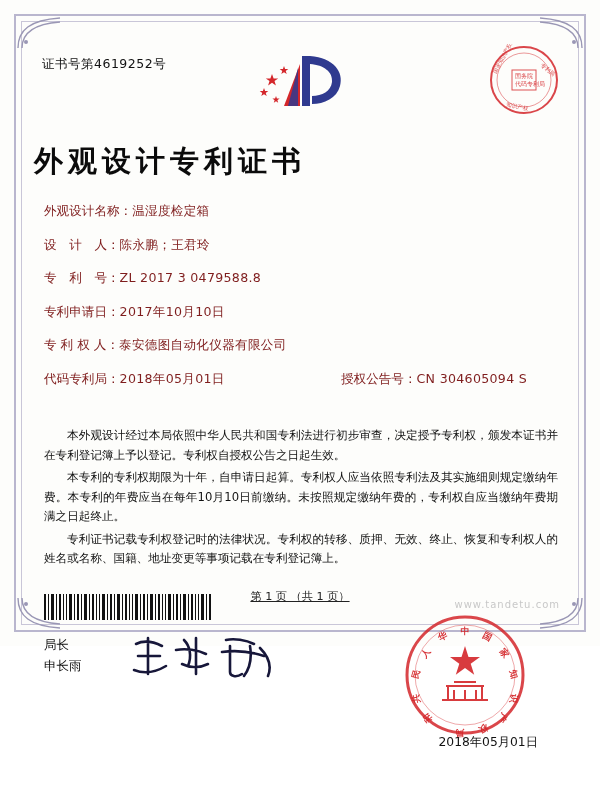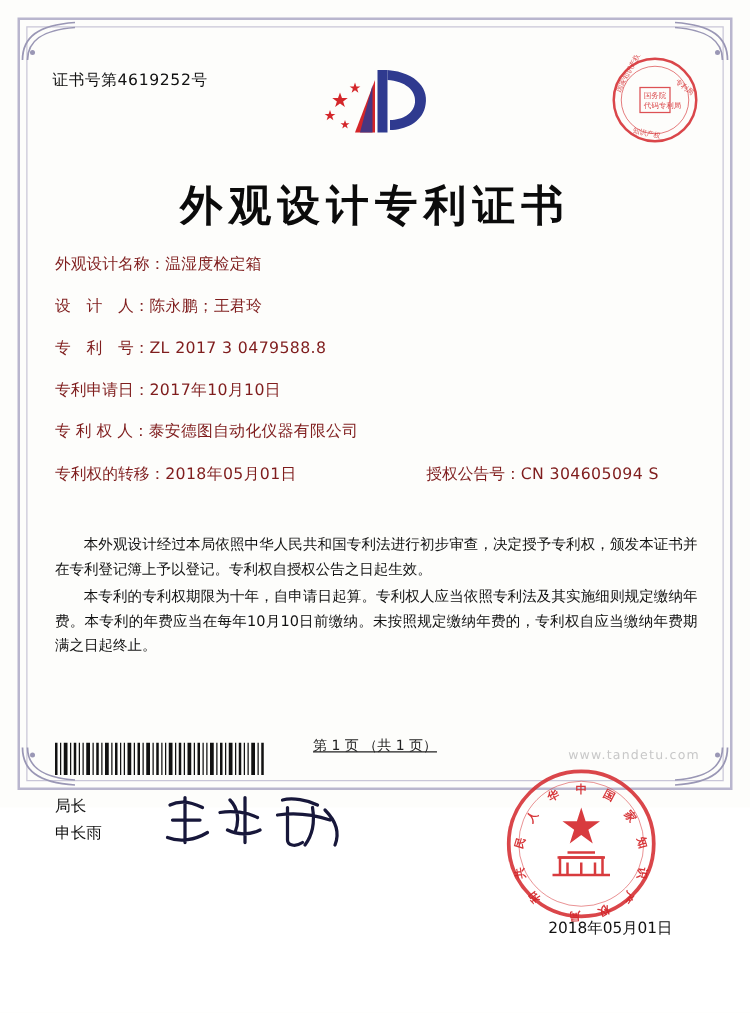--- a/index.html
+++ b/index.html
@@ -76,24 +76,23 @@
     top: 10px;
     width: 72px;
     height: 72px;
   }
   .red-seal-top svg { display: block; width: 100%; height: 100%; }
 
   .title {
     position: absolute;
     left: 0; right: 0;
     top: 108px;
-    text-align: center;
     font-family: "DejaVu Serif", serif;
     font-weight: bold;
-    font-size: 34px;
+    font-size: 29px;
     letter-spacing: 5px;
     color: #0b0b0b;
   }
 
   .fields {
     position: absolute;
     left: 10px;
     right: 10px;
     top: 168px;
   }
@@ -293,34 +292,35 @@
       </div>
 
       <div class="field-row">
         <span class="field-label">专 利 权 人：</span>
         <span class="field-value">泰安德图自动化仪器有限公司</span>
       </div>
 
 
       <div class="field-row split">
         <span class="half left">
-          <span class="field-label">专利权的转移：</span>
+          <span class="field-label">代码专利局：</span>
           <span class="field-value">2018年05月01日</span>
         </span>
         <span class="half right">
           <span class="field-label">授权公告号：</span>
           <span class="field-value">CN 304605094 S</span>
         </span>
       </div>
 
     </div>
 
     <div class="paragraphs">
       <p>本外观设计经过本局依照中华人民共和国专利法进行初步审查，决定授予专利权，颁发本证书并在专利登记簿上予以登记。专利权自授权公告之日起生效。</p>
       <p>本专利的专利权期限为十年，自申请日起算。专利权人应当依照专利法及其实施细则规定缴纳年费。本专利的年费应当在每年10月10日前缴纳。未按照规定缴纳年费的，专利权自应当缴纳年费期满之日起终止。</p>
+      <p>专利证书记载专利权登记时的法律状况。专利权的转移、质押、无效、终止、恢复和专利权人的姓名或名称、国籍、地址变更等事项记载在专利登记簿上。</p>
     </div>
 
     <div class="barcode">
       <svg viewBox="0 0 170 26" preserveAspectRatio="none">
         <g fill="#111">
           <rect x="0" y="0" width="2" height="26"></rect>
             <rect x="4" y="0" width="1" height="26"></rect>
           <rect x="7" y="0" width="3" height="26"></rect>
             <rect x="12" y="0" width="1" height="26"></rect>
           <rect x="15" y="0" width="2" height="26"></rect>

